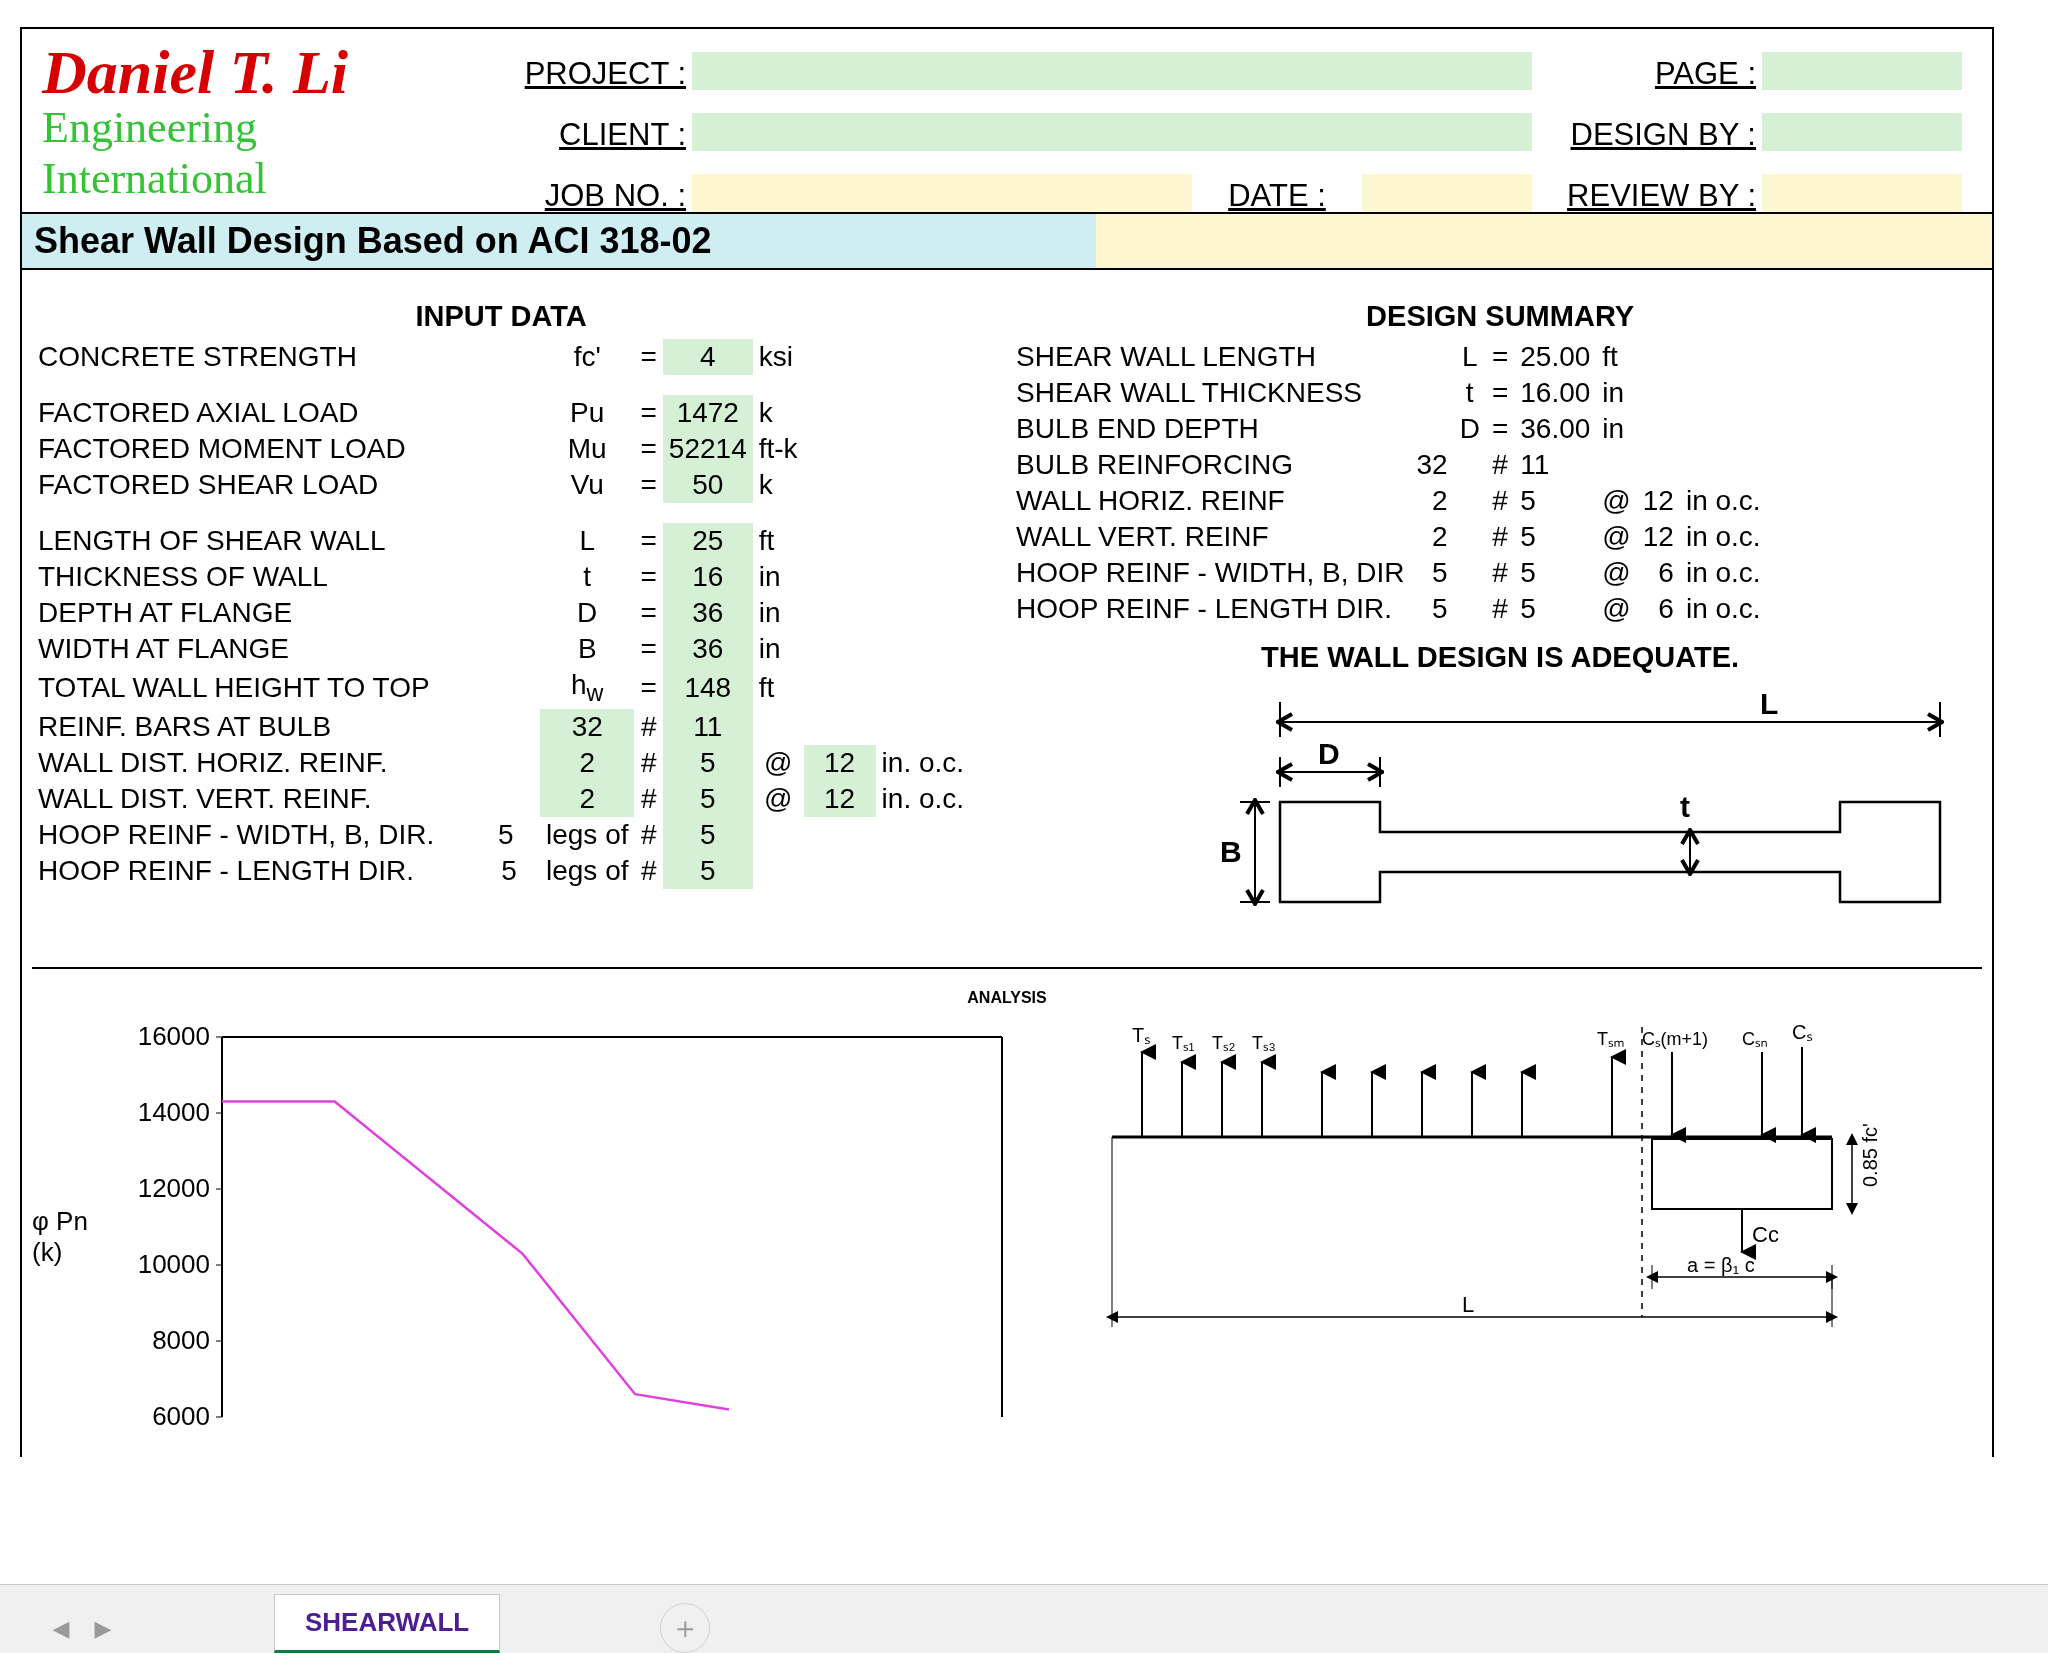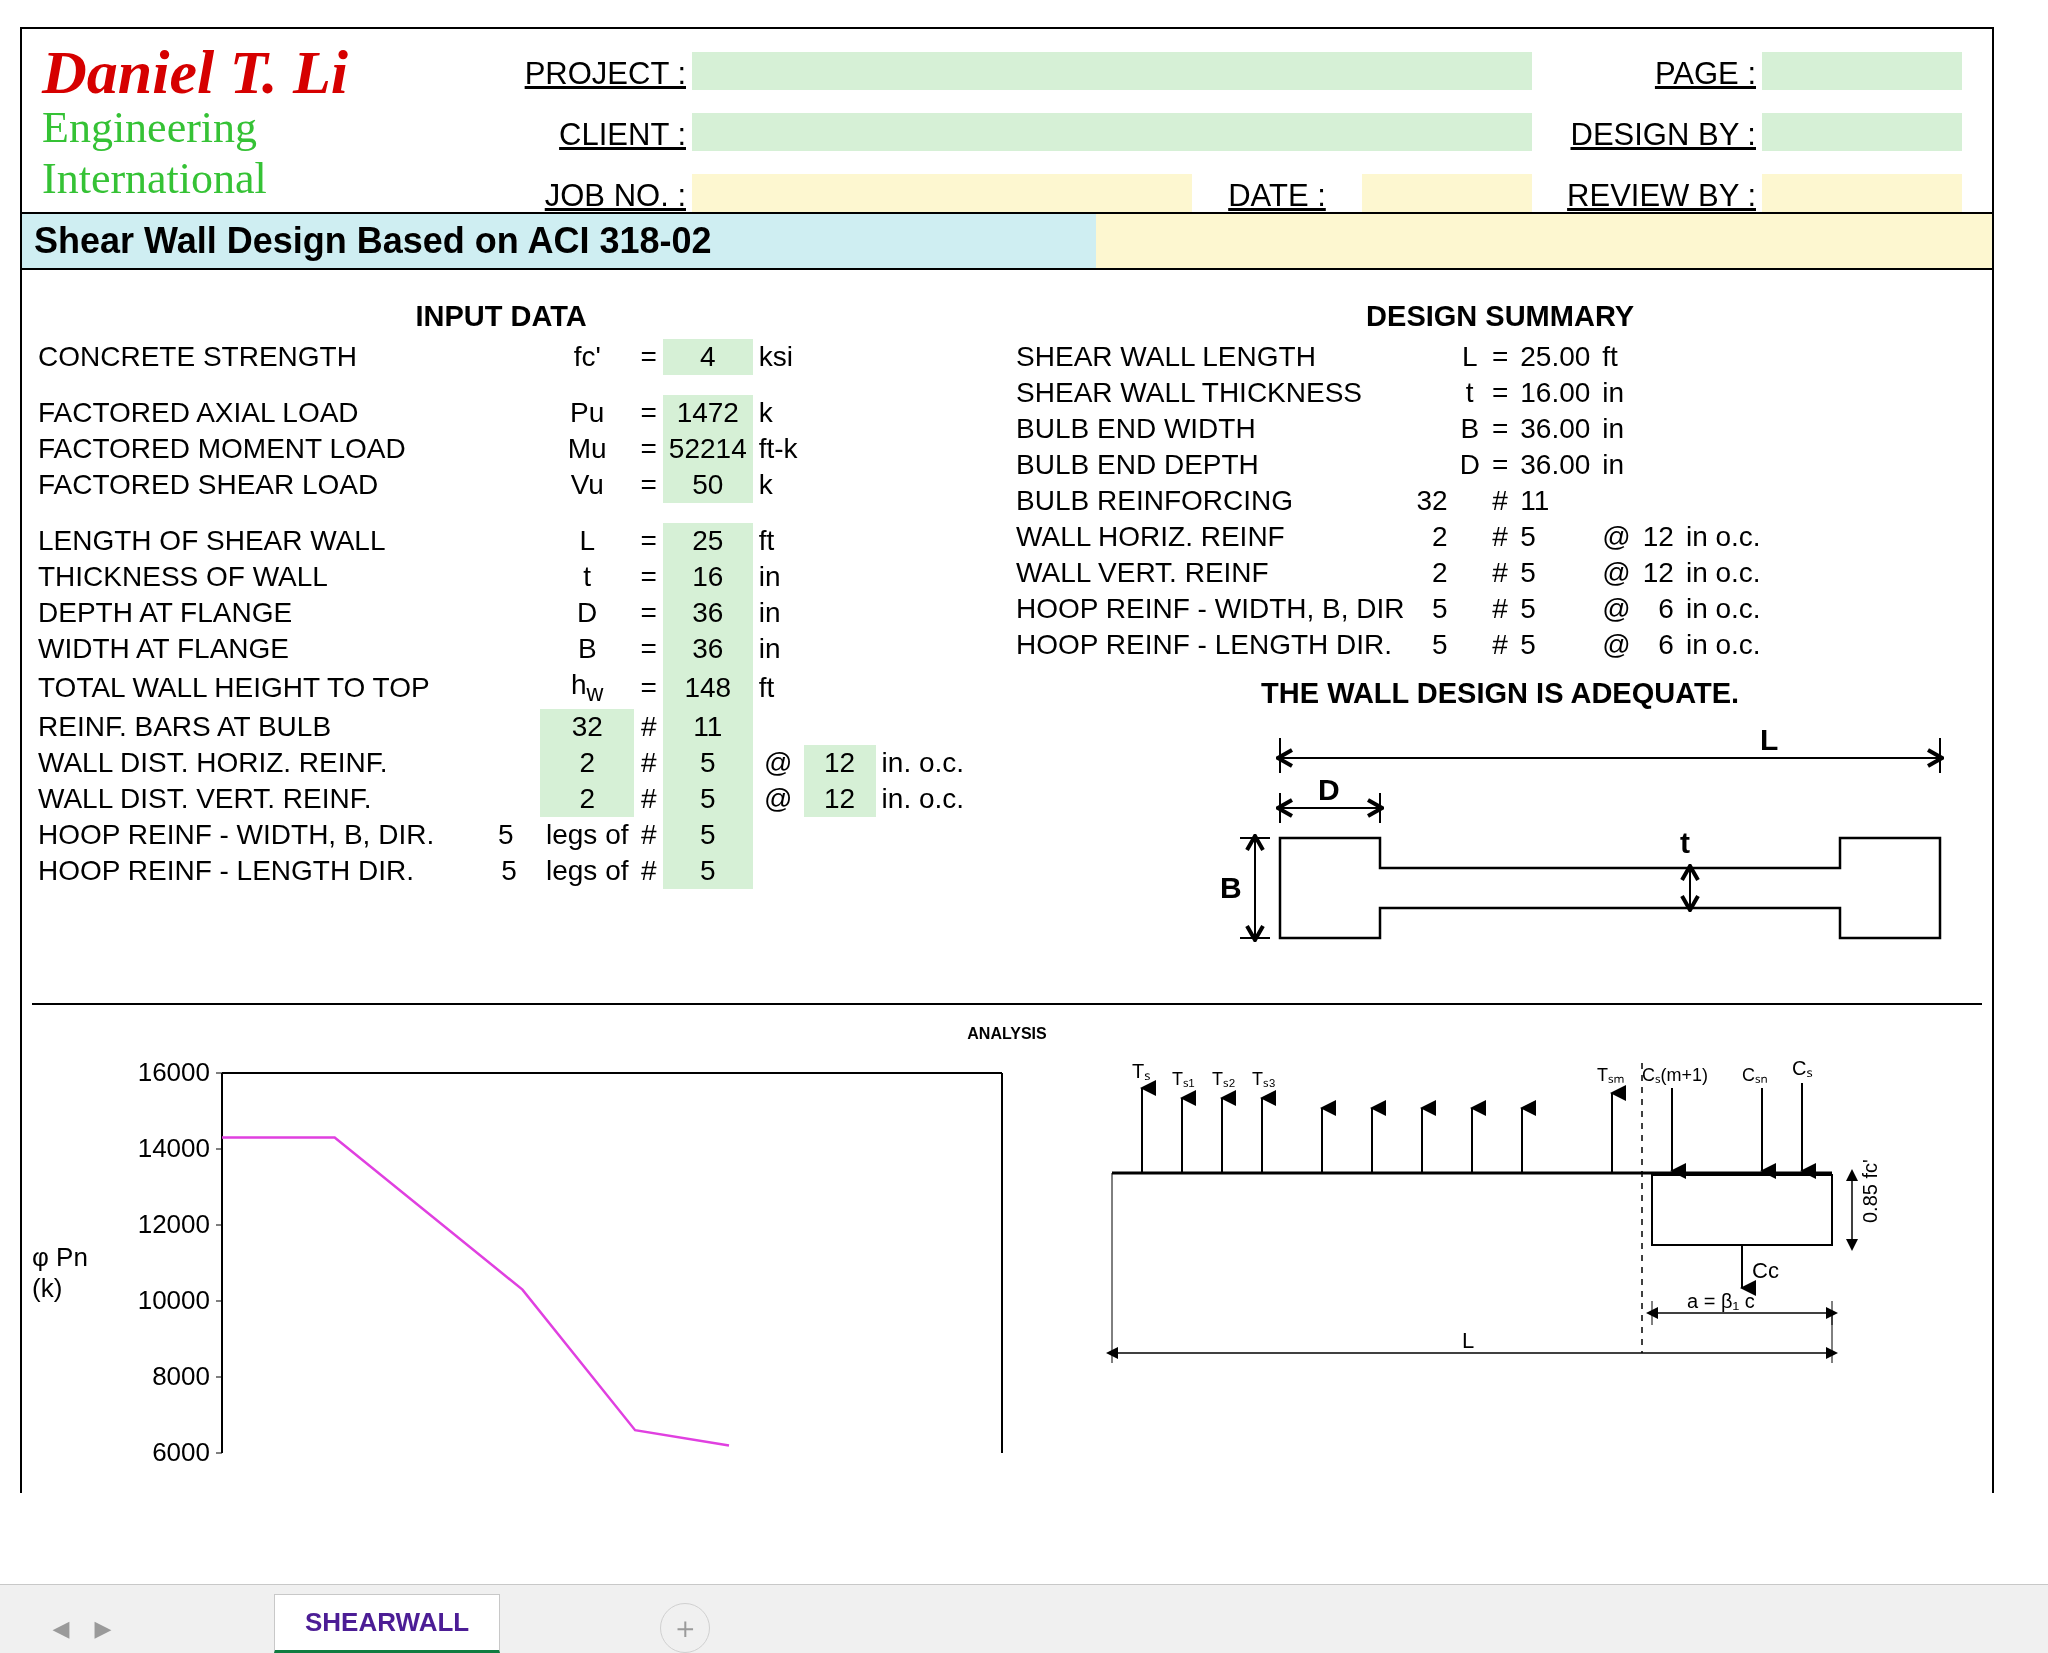--- a/index.html
+++ b/index.html
@@ -341,28 +341,20 @@
                 <td class="eq">=</td>
                 <td style="text-align:right">25.00</td>
                 <td>ft</td>
               </tr>
               <tr>
                 <td>SHEAR WALL THICKNESS</td>
                 <td></td>
                 <td class="sym">t</td>
                 <td class="eq">=</td>
                 <td style="text-align:center">16.00</td>
-                <td>in</td>
-              </tr>
-              <tr>
-                <td>BULB END WIDTH</td>
-                <td></td>
-                <td class="sym">B</td>
-                <td class="eq">=</td>
-                <td style="text-align:right">36.00</td>
                 <td>in</td>
               </tr>
               <tr>
                 <td>BULB END DEPTH</td>
                 <td></td>
                 <td class="sym">D</td>
                 <td class="eq">=</td>
                 <td style="text-align:right">36.00</td>
                 <td>in</td>
               </tr>

